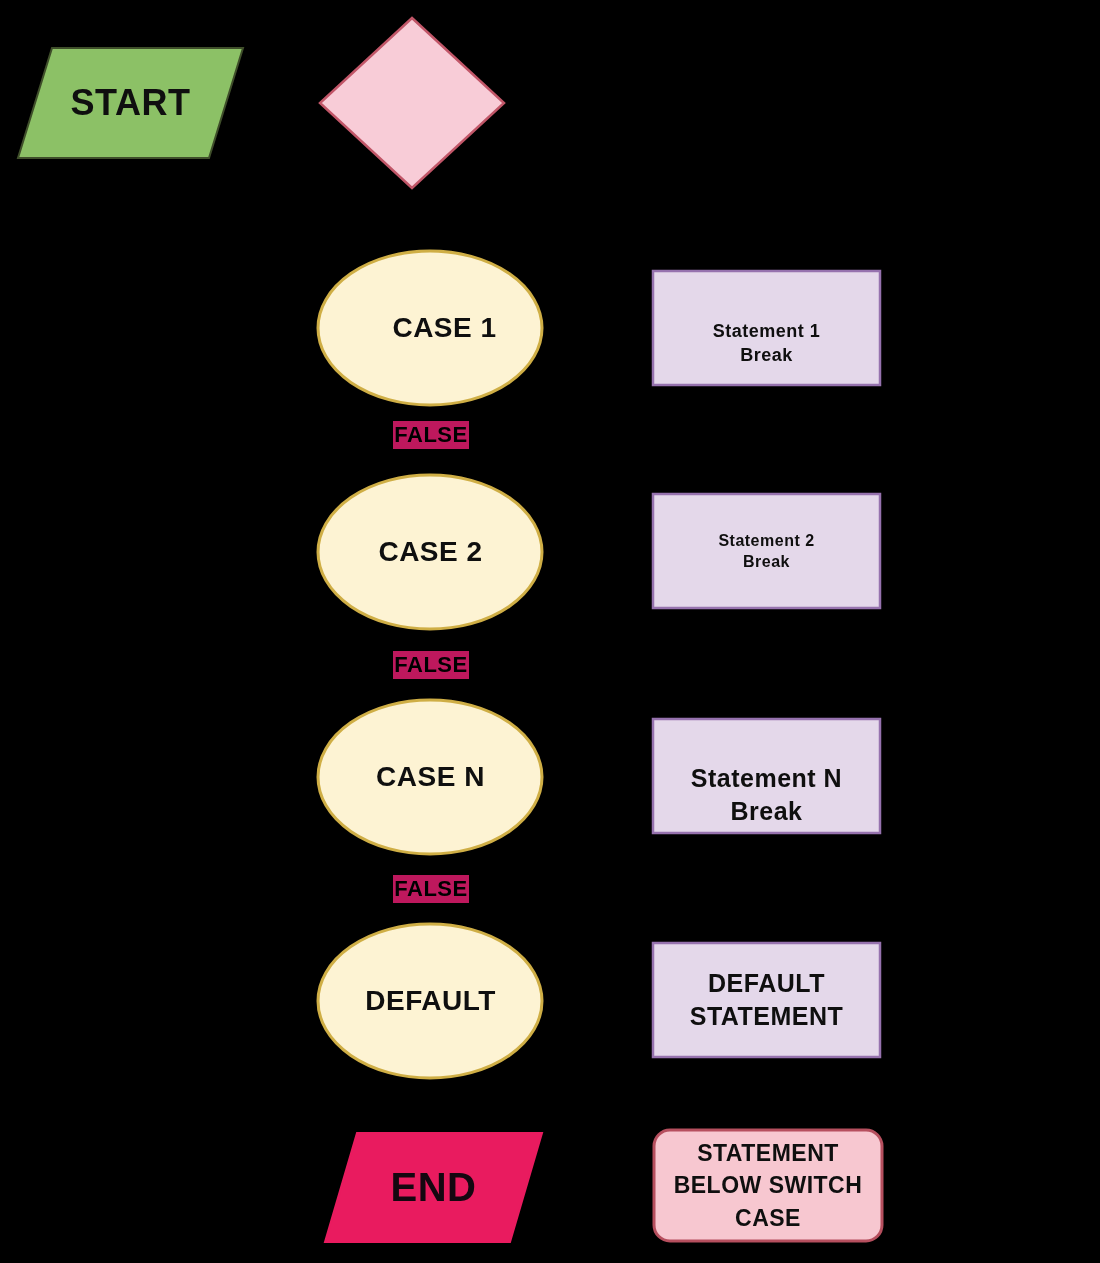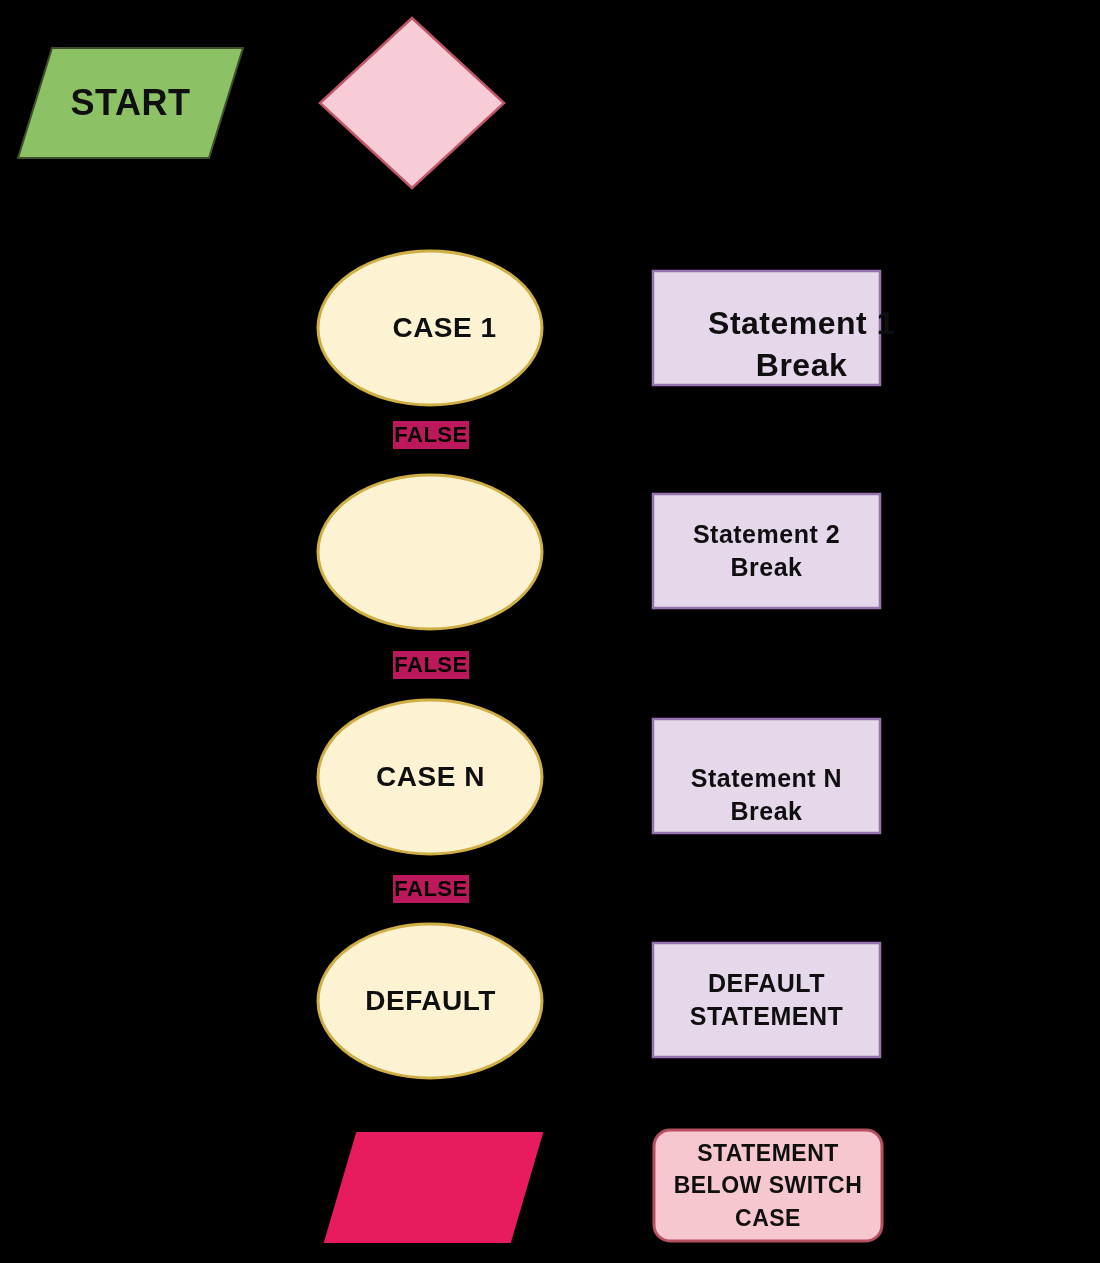--- a/index.html
+++ b/index.html
@@ -66,35 +66,37 @@
 
     <polygon points="357,1133 542,1133 510,1242 325,1242" stroke-width="2" fill="#e91b5f" stroke="#e91b5f"></polygon>
 
     <rect x="654" y="1130" width="228" height="111" rx="16" stroke-width="3" fill="#f7c7d0" stroke="#b64f5e"></rect>
   </svg>
 
   <div class="label" style="left:18px; top:48px; width:225px; height:110px; font-size:36px;">START</div>
 
 
   <div class="label" style="left:332px; top:251px; width:225px; height:154px; font-size:28px;">CASE 1</div>
-  <div class="label" style="left:653px; top:271px; width:227px; height:146px; font-size:32px;padding-left:35px;">Statement 1
+  <div class="label" style="left:653px; top:271px; width:227px; height:146px; font-size:18px;">Statement 1
 Break</div>
   <div class="false-chip" style="left:393px; top:421px; width:76px; height:28px;">FALSE</div>
 
-  <div class="label" style="left:653px; top:494px; width:227px; height:114px; font-size:25px;">Statement 2
+  <div class="label" style="left:318px; top:475px; width:225px; height:154px; font-size:28px;">CASE 2</div>
+  <div class="label" style="left:653px; top:494px; width:227px; height:114px; font-size:16px;">Statement 2
 Break</div>
   <div class="false-chip" style="left:393px; top:651px; width:76px; height:28px;">FALSE</div>
 
   <div class="label" style="left:318px; top:700px; width:225px; height:154px; font-size:28px;">CASE N</div>
   <div class="label" style="left:653px; top:738px; width:227px; height:114px; font-size:25px;">Statement N
 Break</div>
   <div class="false-chip" style="left:393px; top:875px; width:76px; height:28px;">FALSE</div>
 
   <div class="label" style="left:318px; top:924px; width:225px; height:154px; font-size:28px;">DEFAULT</div>
   <div class="label" style="left:653px; top:943px; width:227px; height:114px; font-size:25px;">DEFAULT
 STATEMENT</div>
 
+  <div class="label" style="left:325px; top:1133px; width:217px; height:109px; font-size:40px; color:#140710;">END</div>
 
   <div class="label" style="left:654px; top:1130px; width:228px; height:111px; font-size:23px; line-height:1.4;">STATEMENT
 BELOW SWITCH
 CASE</div>
 
 </div>
 
 </body></html>

